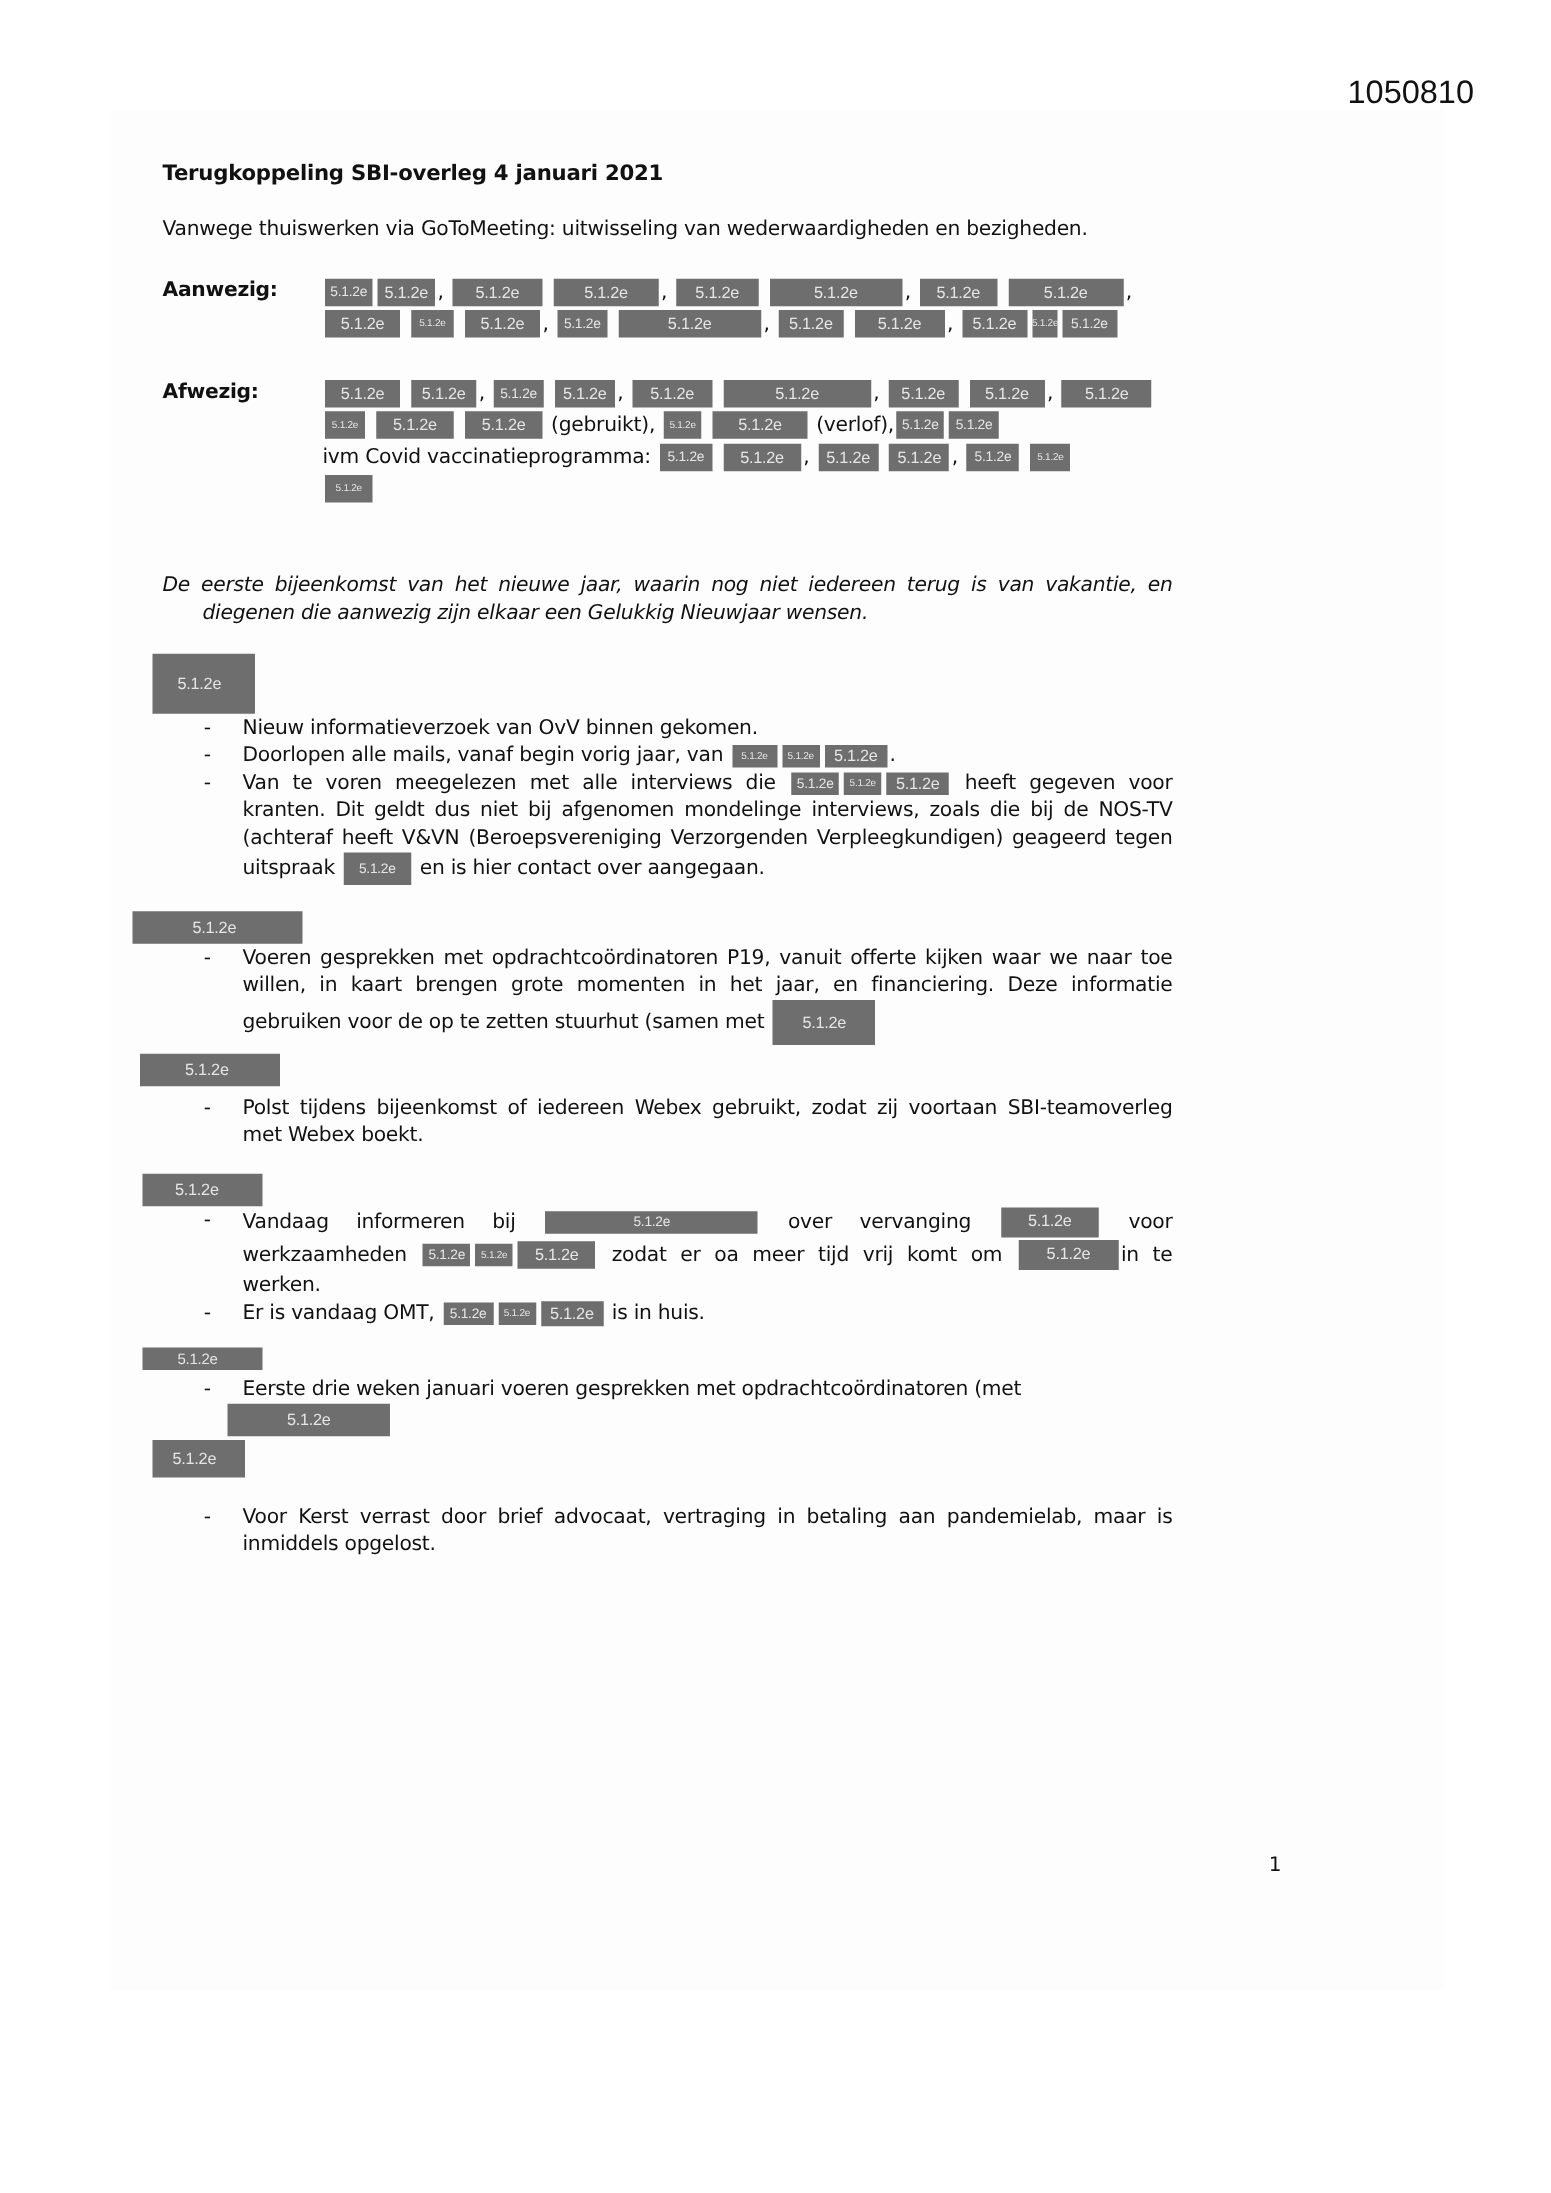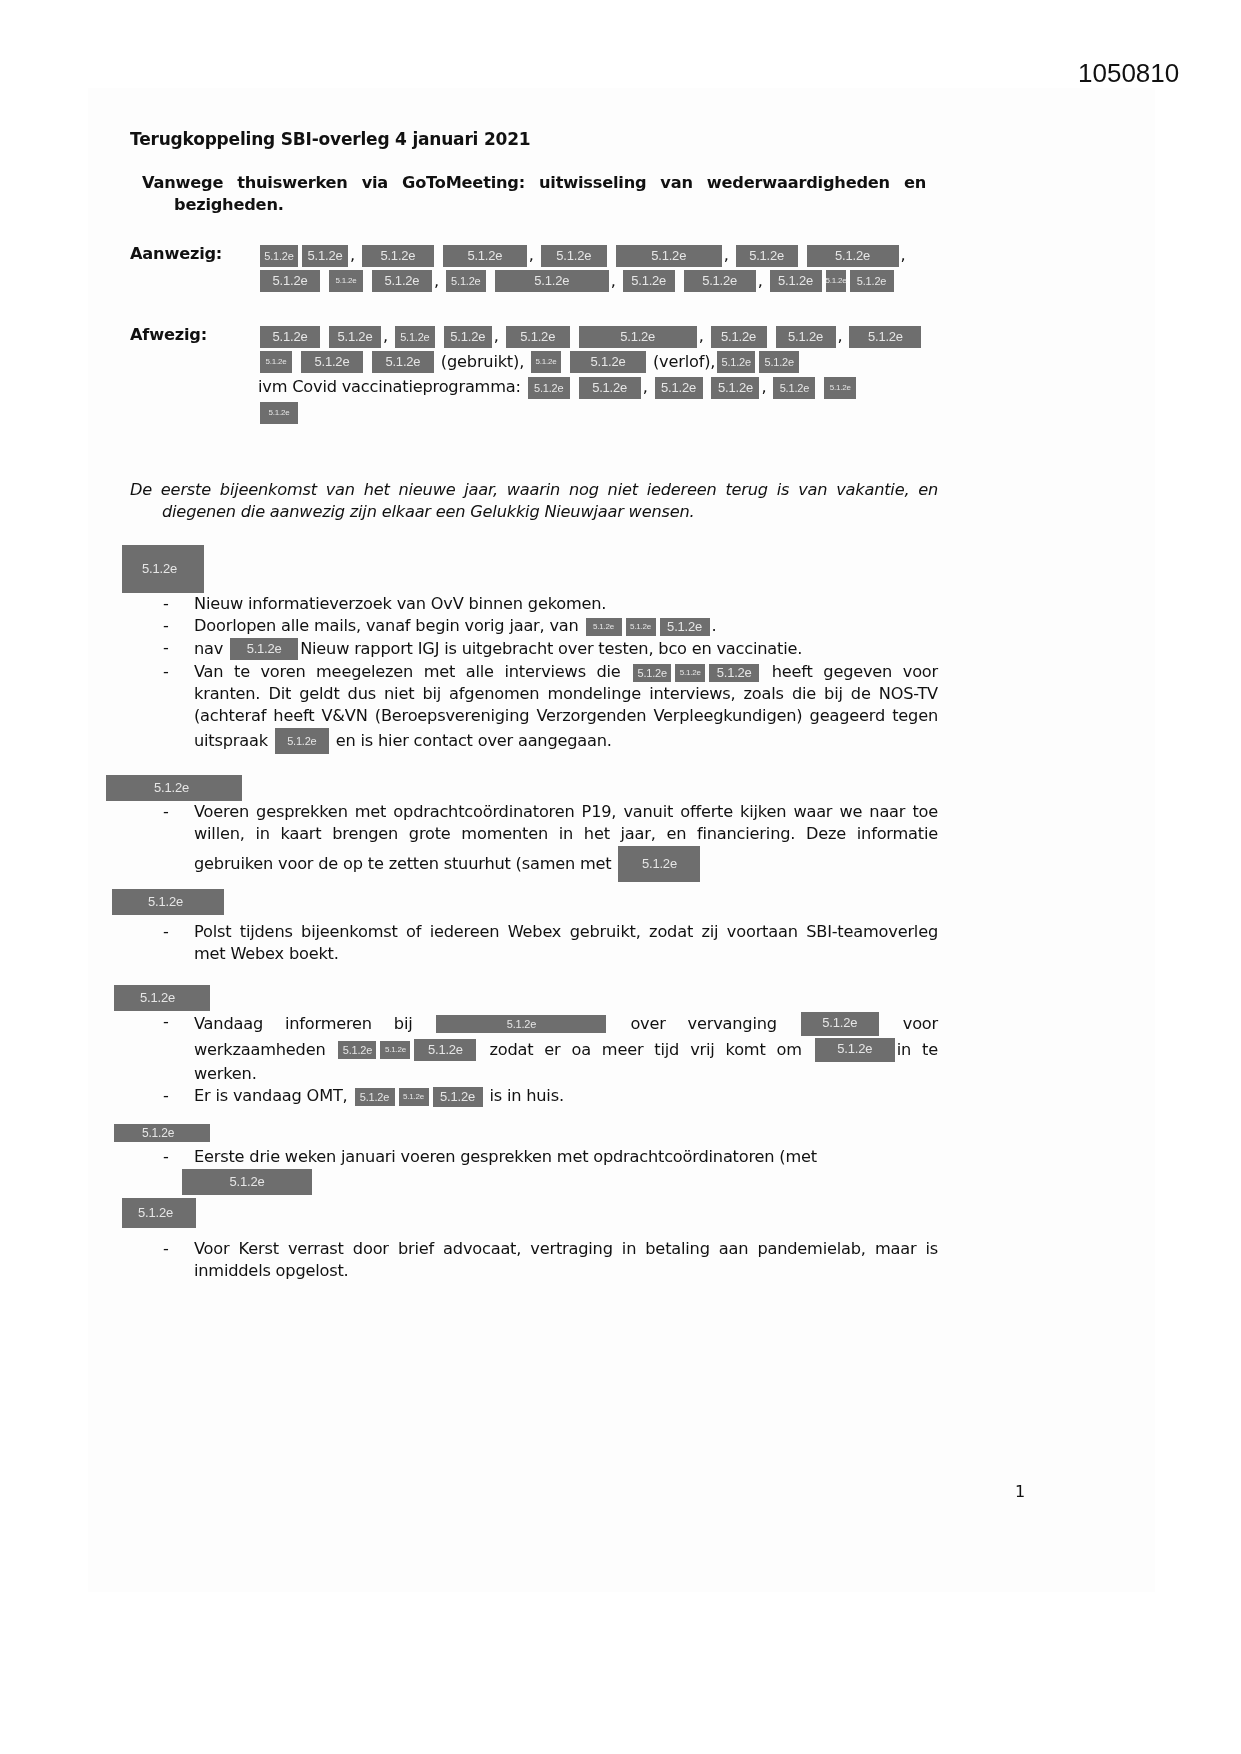--- a/index.html
+++ b/index.html
@@ -15,21 +15,21 @@
   .page {
     position: absolute; left: 88px; top: 88px; width: 1067px; height: 1504px;
     background: #fdfdfd;
   }
   .content {
     position: absolute; left: 130px; top: 128px; width: 808px;
     font-family: "DejaVu Sans", sans-serif; font-size: 16.2px; line-height: 22px;
     letter-spacing: -0.2px;
   }
   .title { font-weight: bold; font-size: 17px; margin: 0 0 22px 0; }
-  .intro { text-align: justify; text-align-last: left; padding-left: 32px; text-indent: -32px; margin: 12px; font-weight: bold; }
+  .intro { text-align: justify; text-align-last: left; padding-left: 32px; text-indent: -32px; margin: 0; }
   .attend {
     display: grid; grid-template-columns: 128px 1fr; margin-top: 26px;
   }
   .attend.afwezig { margin-top: 30px; }
   .attend-label { line-height: 24px; font-weight: bold; }
   .attend-list { line-height: 25px; }
   .r {
     display: inline-block; background: #6e6e6e; color: #e6e6e6;
     font-family: "Liberation Sans", sans-serif; font-size: 13px;
     height: 22px; line-height: 22px; text-align: center; vertical-align: middle;
@@ -120,22 +120,20 @@
   </div>
 
   <p class="italic">De eerste bijeenkomst van het nieuwe jaar, waarin nog niet iedereen terug is van vakantie, en diegenen die aanwezig zijn elkaar een Gelukkig Nieuwjaar wensen.</p>
 
   <div class="section" style="margin-top:22px">
     <span class="sec-head" style="width:82px;height:48px;line-height:48px;padding-left:20px;box-sizing:border-box;margin-left:-8px">5.1.2e</span>
     <ul class="items">
       <li><span>Nieuw informatieverzoek van OvV binnen gekomen.</span></li>
       <li><span>Doorlopen alle mails, vanaf begin vorig jaar, van</span>
         <span class="r tiny" style="width:36px;height:18px;line-height:18px">5.1.2e</span><span class="r tiny" style="width:30px;height:18px;line-height:18px">5.1.2e</span><span class="r" style="width:50px;height:18px;line-height:18px">5.1.2e</span><span>.</span></li>
-      <li><span>nav</span>
-        <span class="r" style="width:68px;height:22px">5.1.2e</span><span>Nieuw rapport IGJ is uitgebracht over testen, bco en vaccinatie.</span></li>
       <li><span>Van te voren meegelezen met alle interviews die</span>
         <span class="r small" style="width:38px;height:18px;line-height:18px">5.1.2e</span><span class="r tiny" style="width:30px;height:18px;line-height:18px">5.1.2e</span><span class="r" style="width:50px;height:18px;line-height:18px">5.1.2e</span>
         <span>heeft gegeven voor kranten. Dit geldt dus niet bij afgenomen mondelinge interviews, zoals die bij de NOS-TV (achteraf heeft V&amp;VN (Beroepsvereniging Verzorgenden Verpleegkundigen) geageerd tegen uitspraak</span>
         <span class="r small" style="width:54px;height:26px;line-height:26px">5.1.2e</span>
         <span>en is hier contact over aangegaan.</span></li>
     </ul>
   </div>
 
   <div class="section" style="margin-top:20px">
     <span class="sec-head" style="width:136px;height:26px;line-height:26px;padding-left:48px;box-sizing:border-box;margin-left:-24px">5.1.2e</span>
@@ -172,19 +170,19 @@
   <div class="section" style="margin-top:16px">
     <span class="sec-head" style="width:96px;height:18px;line-height:18px;padding-left:28px;font-size:12px;box-sizing:border-box;margin-left:-16px">5.1.2e</span>
     <ul class="items" style="margin-top:4px">
       <li><span>Eerste drie weken januari voeren gesprekken met opdrachtcoördinatoren (met</span><br>
         <span class="r" style="width:130px;height:26px;line-height:26px;margin-left:-12px">5.1.2e</span></li>
     </ul>
   </div>
 
   <div class="section" style="margin-top:2px">
     <span class="sec-head" style="width:74px;height:30px;line-height:30px;padding-left:16px;box-sizing:border-box;margin-left:-8px">5.1.2e</span>
-    <ul class="items" style="margin-top:10px">
+    <ul class="items" style="margin-top:20px">
       <li><span>Voor Kerst verrast door brief advocaat, vertraging in betaling aan pandemielab, maar is inmiddels opgelost.</span></li>
     </ul>
   </div>
 </div>
 
 <div class="pagenum">1</div>
 
 </body></html>

